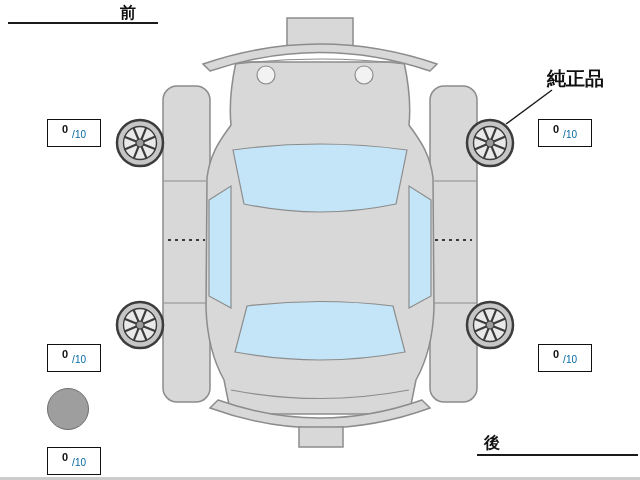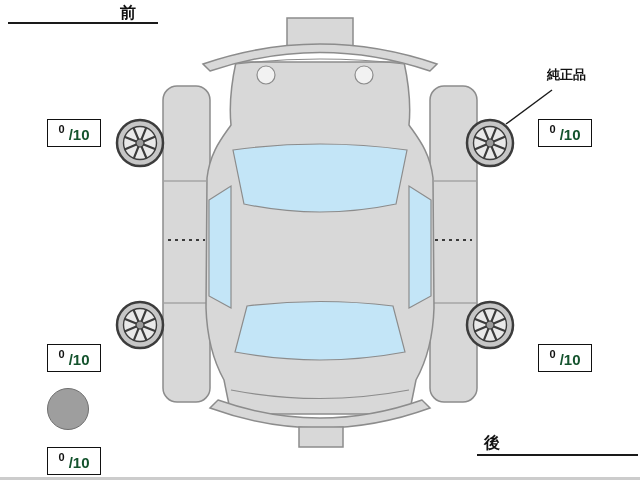--- a/index.html
+++ b/index.html
@@ -45,23 +45,23 @@
     justify-content: center;
     gap: 4px;
   }
   .score-val {
     font-size: 11px;
     font-weight: bold;
     color: #111;
     transform: translateY(-4px);
   }
   .score-max {
-    font-size: 15px;
-    font-weight: bold;
-    color: #14532d;
+    font-size: 10px;
+    font-weight: normal;
+    color: #0369a1;
     transform: translateY(1px);
   }
   .box-front-left  { left: 47px;  top: 119px; }
   .box-front-right { left: 538px; top: 119px; }
   .box-rear-left   { left: 47px;  top: 344px; }
   .box-rear-right  { left: 538px; top: 344px; }
   .box-spare       { left: 47px;  top: 447px; }
 
   .spare-circle {
     position: absolute;
@@ -75,21 +75,21 @@
 
   
   .label-text {
     position: absolute;
     color: #111;
     font-weight: bold;
     white-space: nowrap;
   }
   .front-text   { left: 120px; top: 3px;  font-size: 16px; }
   .rear-text    { left: 484px; top: 433px; font-size: 16px; }
-  .genuine-text { left: 547px; top: 66px; font-size: 13px; }
+  .genuine-text { left: 547px; top: 66px; font-size: 19px; }
   .underline {
     position: absolute;
     height: 0;
     border-top: 2px solid #1a1a1a;
   }
   .front-underline { left: 8px;   top: 22px;  width: 150px; }
   .rear-underline  { left: 477px; top: 454px; width: 161px; }
 
   .bottom-edge {
     position: absolute;

